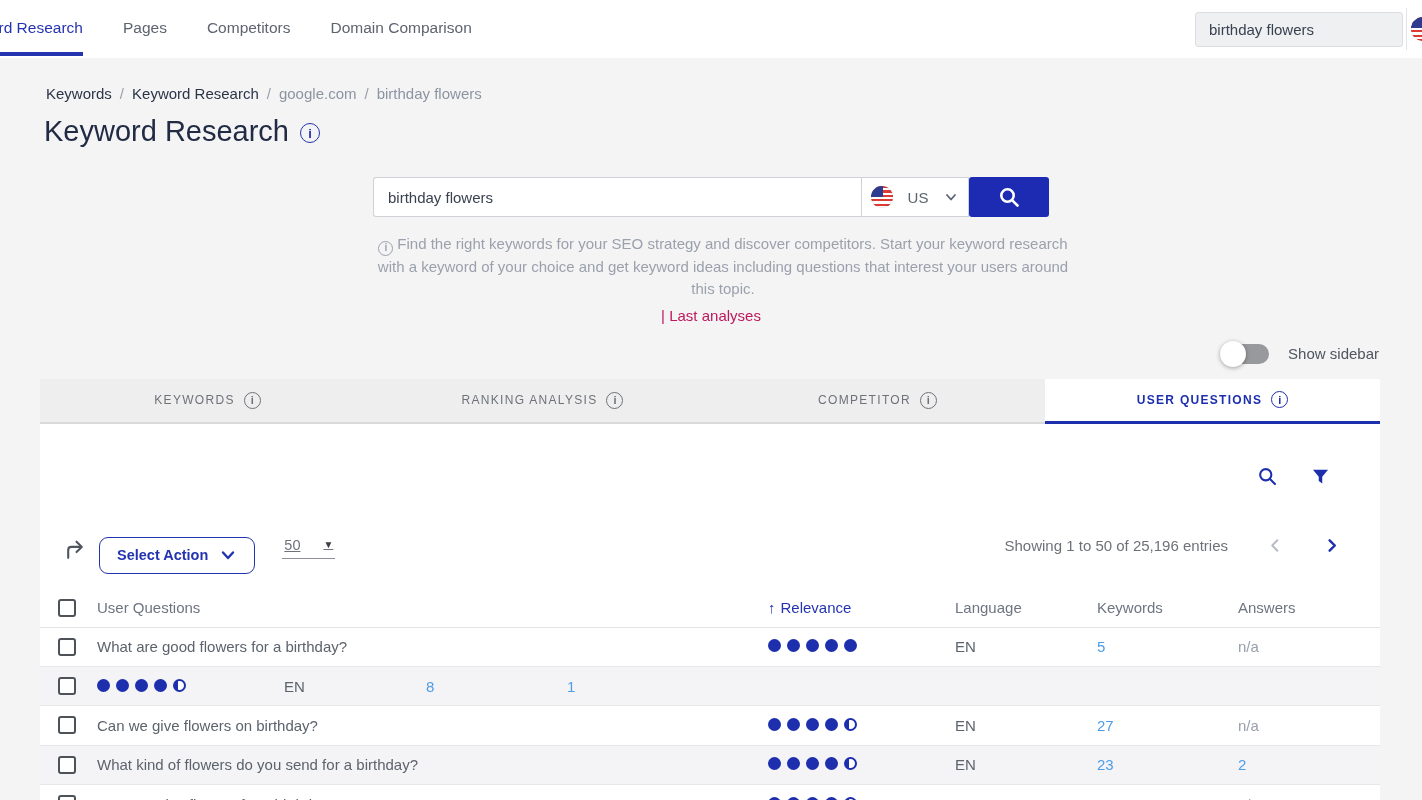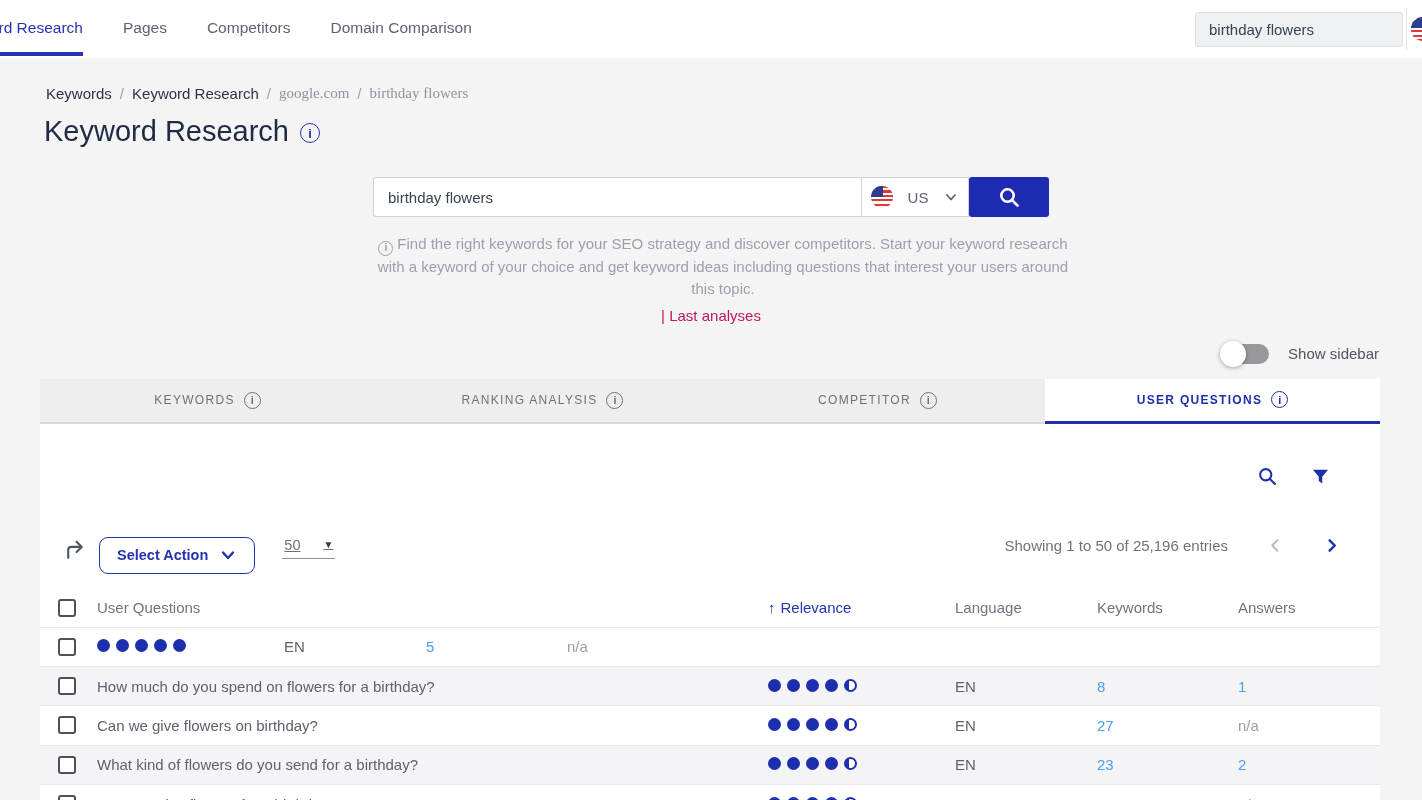--- a/index.html
+++ b/index.html
@@ -20,21 +20,21 @@
   
   .us-flag { width: 24px; height: 24px; border-radius: 50%; position: relative; overflow: hidden; display: inline-block; flex: none;
     background: repeating-linear-gradient(to bottom, #dd3a34 0 2.2px, #fff 2.2px 4.4px); box-shadow: inset 0 0 0 1px rgba(0,0,0,.08); }
   .us-flag::after { content: ""; position: absolute; left: 0; top: 0; width: 12px; height: 11px; background: #2d3c8e; }
   .us-flag.small { width: 22px; height: 22px; }
   .info-icon { display: inline-flex; width: 17px; height: 17px; border: 1.6px solid currentColor; border-radius: 50%; align-items: center; justify-content: center; font-size: 11px; font-weight: 600; font-style: normal; flex: none; }
 
   
   .breadcrumb { padding: 27px 0 0 46px; font-size: 15px; display: flex; gap: 8px; align-items: center; }
   .bc-item { color: #2b3447; cursor: pointer; }
-  .bc-item.muted { color: #8d94a1; font-family: Liberation Serif, serif; }
+  .bc-item.muted { color: #8d94a1; }
   .bc-sep { color: #9aa0ab; }
   .page-title { margin: 13px 0 0 44px; font-size: 29px; font-weight: 500; color: #212b44; display: flex; align-items: center; gap: 11px; }
   .page-title .info-icon { width: 20px; height: 20px; font-size: 13px; color: #2433b0; margin-top: 3px; }
 
   
   .search-area { width: 676px; margin: 29px auto 0; }
   .search-form { display: flex; height: 40px; }
   .kw-input { flex: 1; border: 1px solid #cfd2d6; border-right: none; border-radius: 3px 0 0 3px; background: #fff; padding: 0 14px; font-size: 15px; color: #3a4250; font-family: inherit; outline: none; }
   .country-select { width: 108px; background: #fff; border: 1px solid #cfd2d6; display: flex; align-items: center; gap: 9px; padding: 0 9px; cursor: pointer; }
   .country-code { font-size: 15px; color: #5c6470; flex: 1; text-align: center; }
@@ -236,36 +236,36 @@
         </div>
         <div class="col col-lang">Language</div>
         <div class="col col-kw">Keywords</div>
         <div class="col col-ans">Answers</div>
       </div>
       <div id="tbody">
           <div class="trow">
             <div class="col col-check">
               <span class="checkbox"></span>
             </div>
+            <div class="col col-q">What are good flowers for a birthday?</div>
             <div class="col col-rel"><span class="dots">
                 <span class="dot filled"></span>
                 <span class="dot filled"></span>
                 <span class="dot filled"></span>
                 <span class="dot filled"></span>
                 <span class="dot filled"></span>
               </span></div>
             <div class="col col-lang">EN</div>
             <div class="col col-kw"><span class="cell-link">5</span></div>
             <div class="col col-ans"><span class="cell-muted">n/a</span></div>
           </div>
           <div class="trow alt">
             <div class="col col-check">
               <span class="checkbox"></span>
             </div>
-            <div class="col col-q">How much do you spend on flowers for a birthday?</div>
             <div class="col col-rel"><span class="dots">
                 <span class="dot filled"></span>
                 <span class="dot filled"></span>
                 <span class="dot filled"></span>
                 <span class="dot filled"></span>
                 <span class="dot half"></span>
               </span></div>
             <div class="col col-lang">EN</div>
             <div class="col col-kw"><span class="cell-link">8</span></div>
             <div class="col col-ans"><span class="cell-link">1</span></div>

